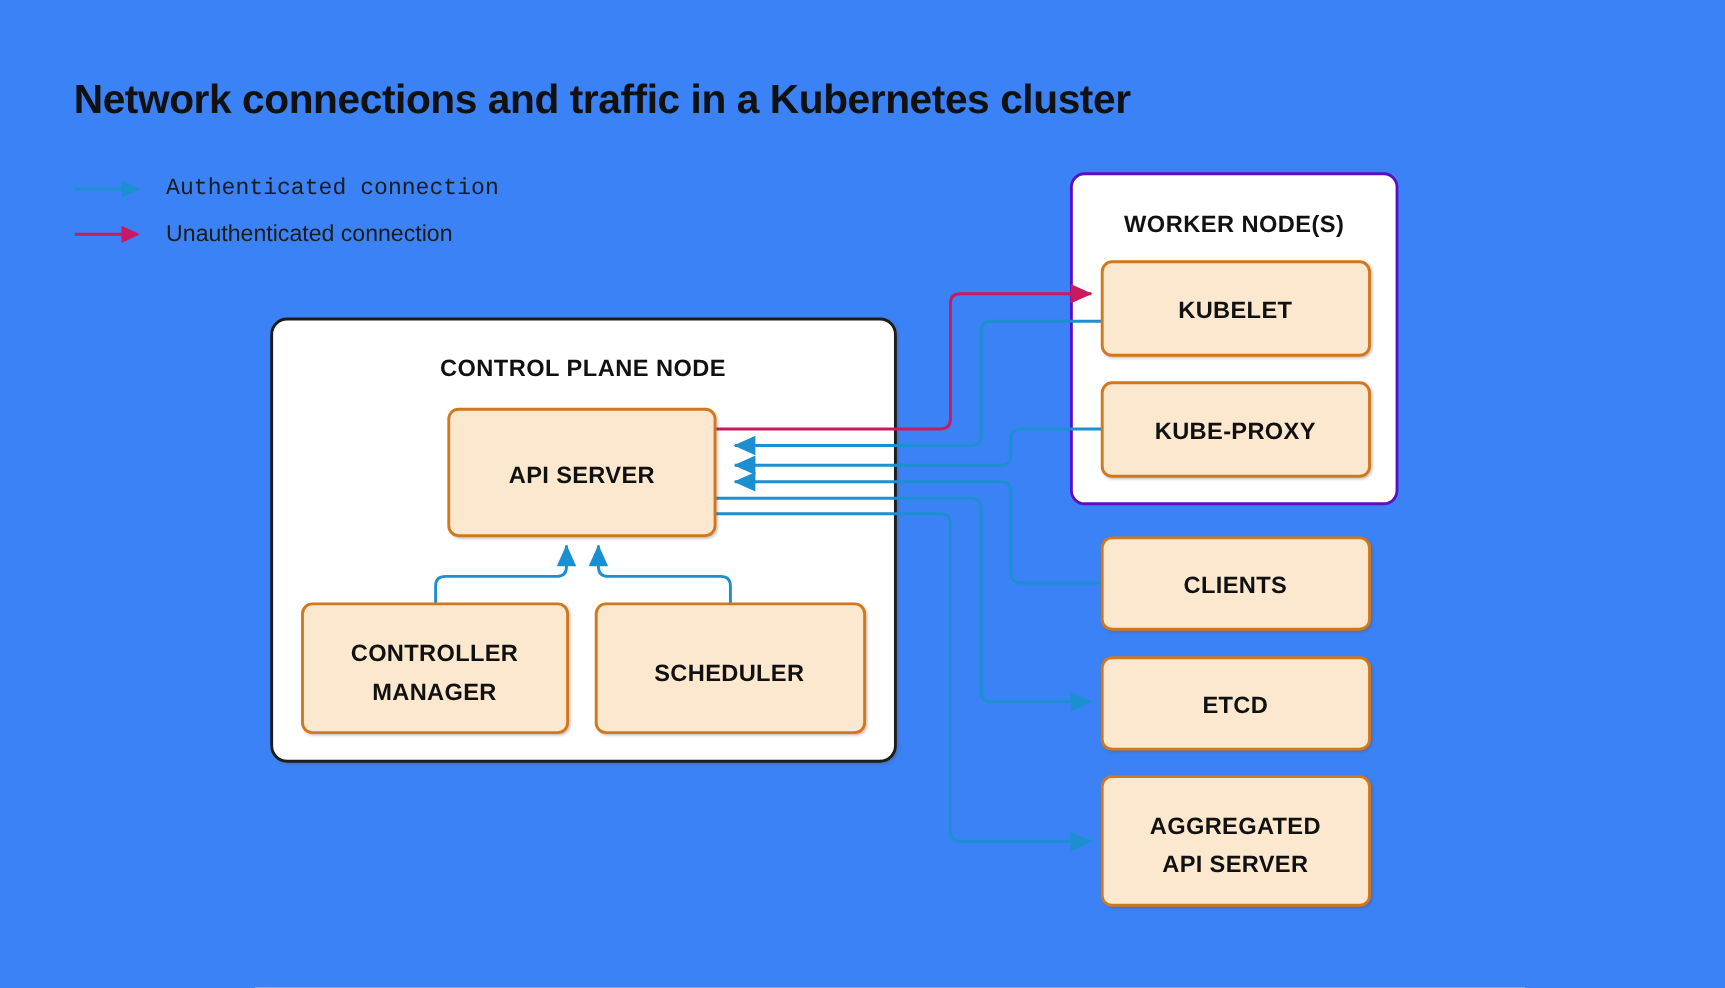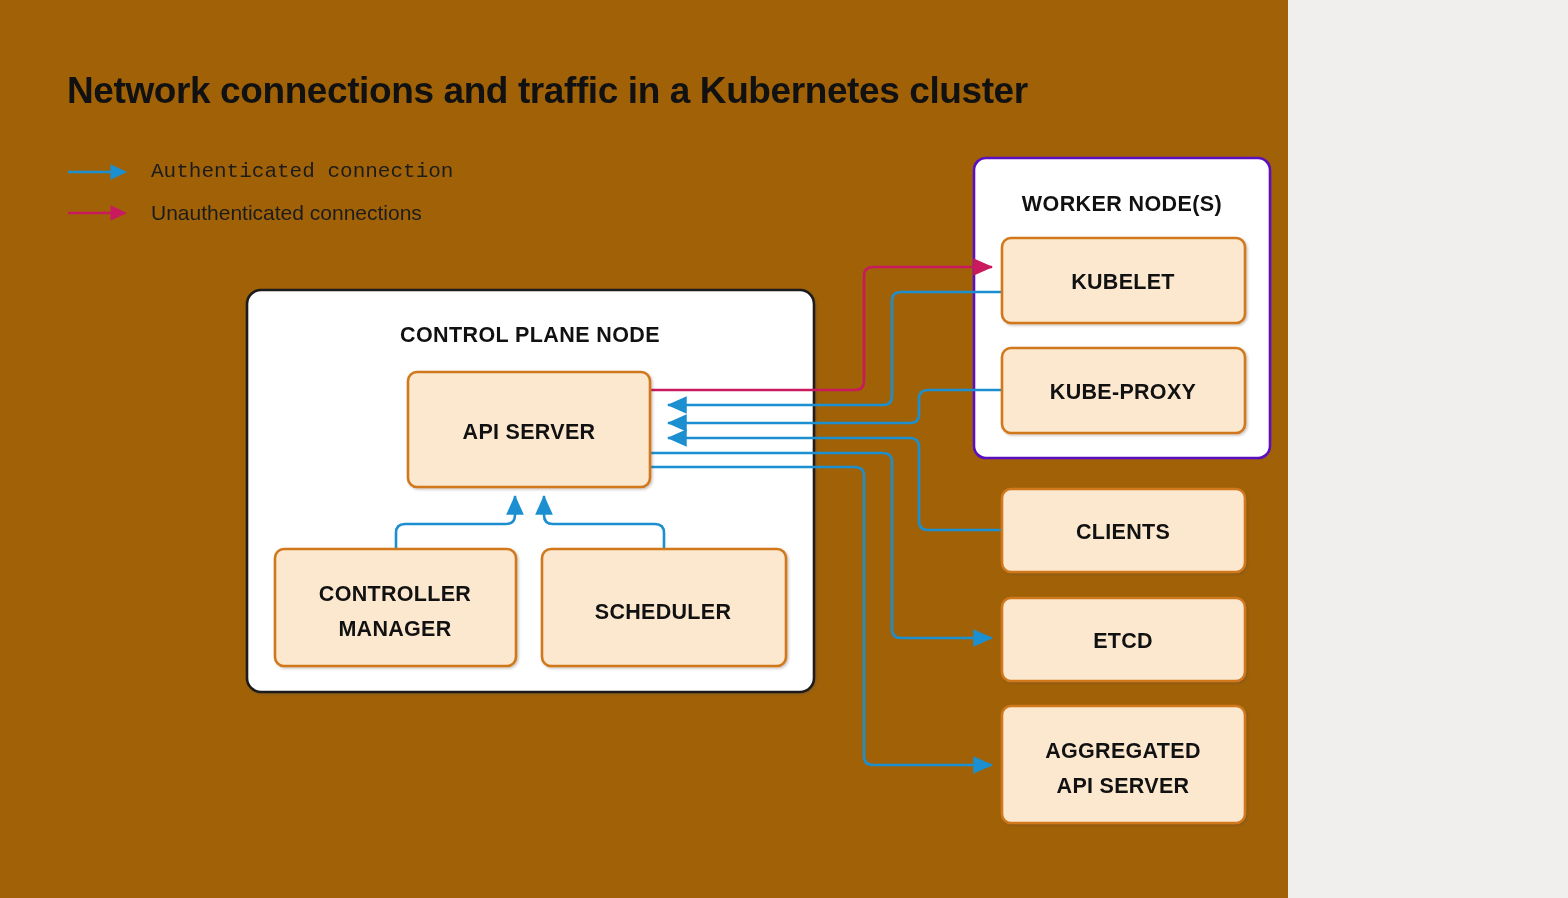--- a/index.html
+++ b/index.html
@@ -8,23 +8,23 @@
     background: #f0efee;
   }
   body {
     width: 1568px;
     height: 898px;
     font-family: "Liberation Sans", sans-serif;
     overflow: hidden;
   }
   #stage {
     position: relative;
-    width: 1288px;
+    width: 1568px;
     height: 898px;
-    background: #a16207;
+    background: #3b82f6;
   }
   #page-title {
     position: absolute;
     left: 67px;
     top: 70px;
     font-size: 37px;
     font-weight: bold;
     letter-spacing: -0.4px;
     color: #111111;
     white-space: nowrap;
@@ -81,21 +81,21 @@
 
   <div class="legend-row" id="legend-row-unauth">
     <svg class="legend-swatch" viewBox="0 0 72 22">
       <defs>
         <marker id="lg-arrow-pink" markerWidth="7" markerHeight="7" refX="5.6" refY="3.2" orient="auto">
           <path d="M0,0.2 L6.4,3.2 L0,6.2 z" fill="#c9195f"></path>
         </marker>
       </defs>
       <line x1="1" y1="11" x2="58" y2="11" stroke="#c9195f" stroke-width="2.6" marker-end="url(#lg-arrow-pink)"></line>
     </svg>
-    <span class="legend-label">Unauthenticated connections</span>
+    <span class="legend-label">Unauthenticated connection</span>
   </div>
 
   <svg class="diagram" viewBox="0 0 1568 898">
     <defs>
       <marker id="ar-blue" markerWidth="9" markerHeight="9" refX="7.6" refY="4" orient="auto">
         <path d="M0.4,0.6 L8,4 L0.4,7.4 z" fill="#1c8fd0"></path>
       </marker>
       <marker id="ar-pink" markerWidth="9" markerHeight="9" refX="7.6" refY="4" orient="auto">
         <path d="M0.4,0.6 L8,4 L0.4,7.4 z" fill="#c9195f"></path>
       </marker>

